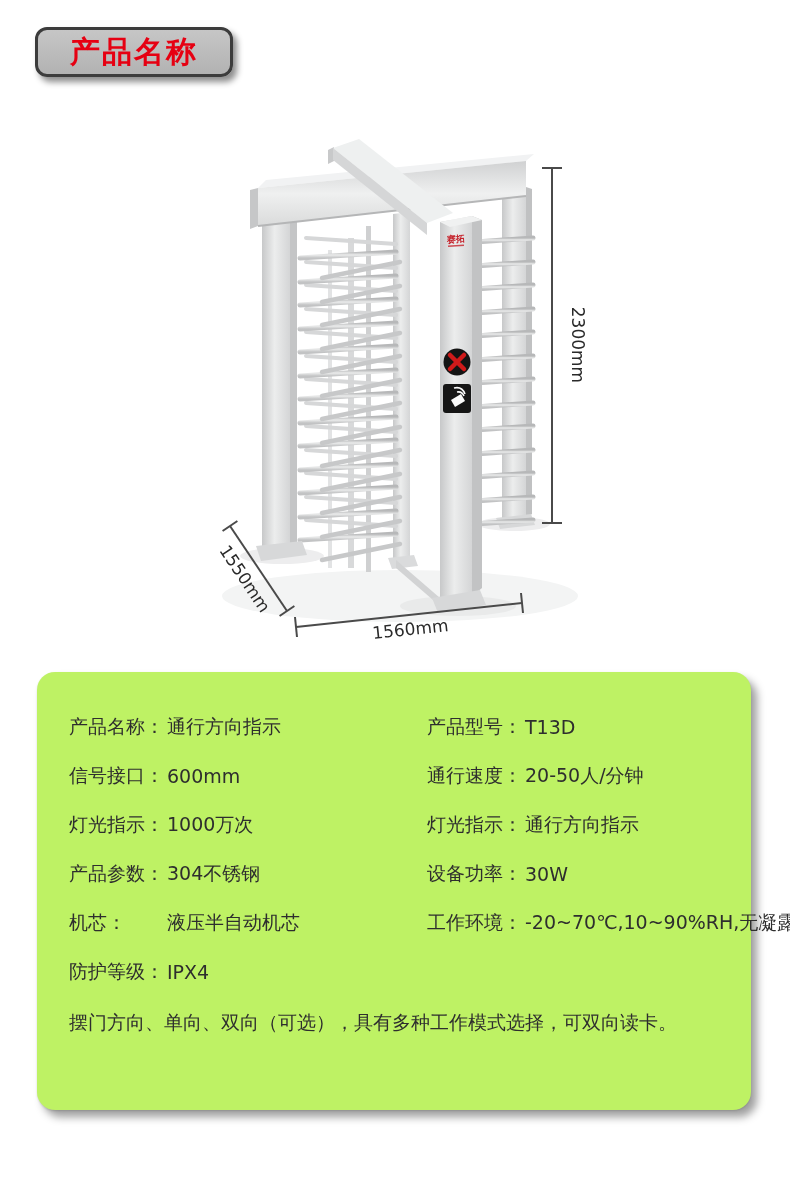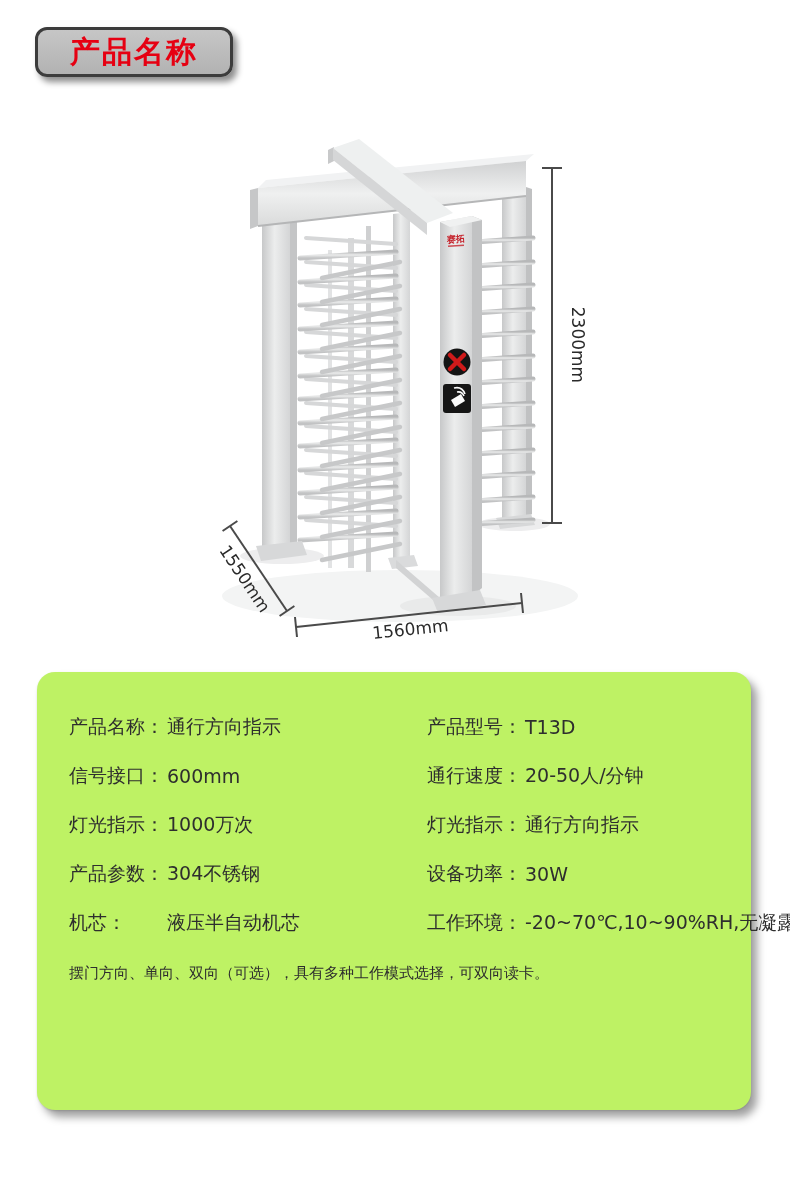--- a/index.html
+++ b/index.html
@@ -30,21 +30,21 @@
     box-shadow:6px 7px 9px rgba(0,0,0,0.38),0 1px 2px rgba(0,0,0,0.12);
     padding:30px 12px 0 32px;
   }
   .spec-grid{display:grid;grid-template-columns:358px 1fr;}
   .spec-cell{display:flex;align-items:center;height:49px;font-size:19px;}
   .spec-label{flex:0 0 98px;white-space:nowrap;}
   .spec-value{white-space:nowrap;}
   .val-small{font-size:14px;letter-spacing:-0.3px;}
   .spec-footer{
     display:flex;align-items:center;height:49px;margin-top:2px;
-    font-size:15px;white-space:nowrap;
+    font-size:19px;white-space:nowrap;
   }
 </style>
 </head>
 <body>
 
 <div class="badge">
   <span>产品名称</span>
 </div>
 
 <div class="figure">
@@ -256,16 +256,20 @@
     </div>
     <div class="spec-cell">
       <span class="spec-label">机芯：</span>
       <span class="spec-value">液压半自动机芯</span>
     </div>
 
     <div class="spec-cell">
       <span class="spec-label">工作环境：</span>
       <span class="spec-value">-20~70℃,10~90%RH,无凝露。</span>
     </div>
+    <div class="spec-cell">
+      <span class="spec-label">防护等级：</span>
+      <span class="spec-value">IPX4</span>
+    </div>
 
   </div>
   <div class="spec-footer">摆门方向、单向、双向（可选），具有多种工作模式选择，可双向读卡。</div>
 </div>
 
 </body></html>

